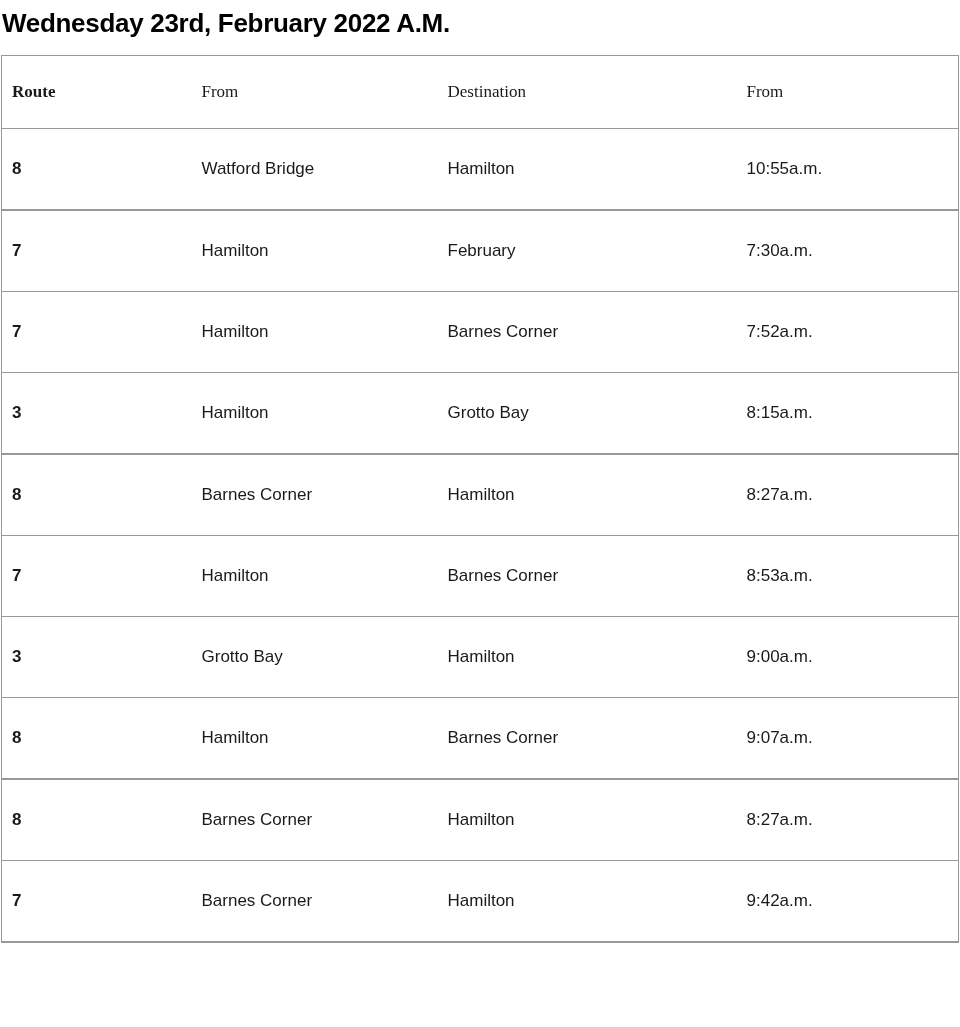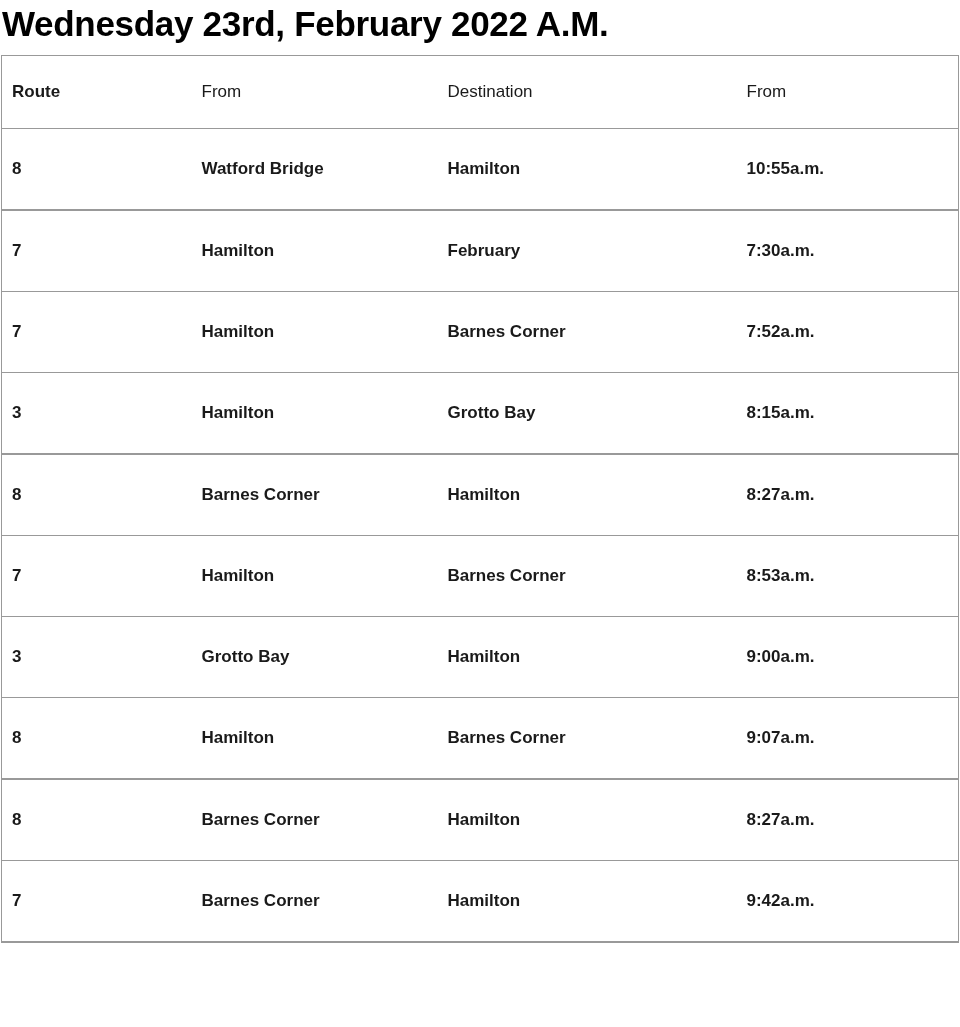--- a/index.html
+++ b/index.html
@@ -13,21 +13,21 @@
     padding: 0;
     width: 960px;
     height: 1027px;
     background: var(--bg-color);
     color: var(--text-color);
     font-family: "Liberation Sans", sans-serif;
     overflow: hidden;
   }
   h1.page-title {
     margin: 8px 0 0 2px;
-    font-size: 35px;
+    font-size: 26px;
     line-height: 31px;
     font-weight: 700;
     letter-spacing: -0.3px;
     color: #000000;
   }
   table.schedule {
     margin: 16px 0 0 1px;
     width: 957px;
     border-collapse: collapse;
     border: 1px solid var(--border-color);
@@ -36,22 +36,22 @@
   }
   th, td {
     text-align: left;
     vertical-align: middle;
     font-size: 17px;
     line-height: 20px;
     border-bottom: 1px solid var(--border-color);
     font-weight: 400;
     color: var(--text-color);
   }
-  th { padding: 26px 10px; }
-  td { padding: 30px 10px; font-weight: bold; }
+  th { padding: 26px 10px; font-family: Liberation Serif, serif; }
+  td { padding: 30px 10px; }
   th.col-route, td.col-route { font-weight: 700; }
   col.c-route { width: 190px; }
   col.c-from { width: 246px; }
   col.c-dest { width: 299px; }
   col.c-time { width: 222px; }
   tr.group-end th, tr.group-end td {
     border-bottom-width: 2px;
   }
 </style>
 </head>

